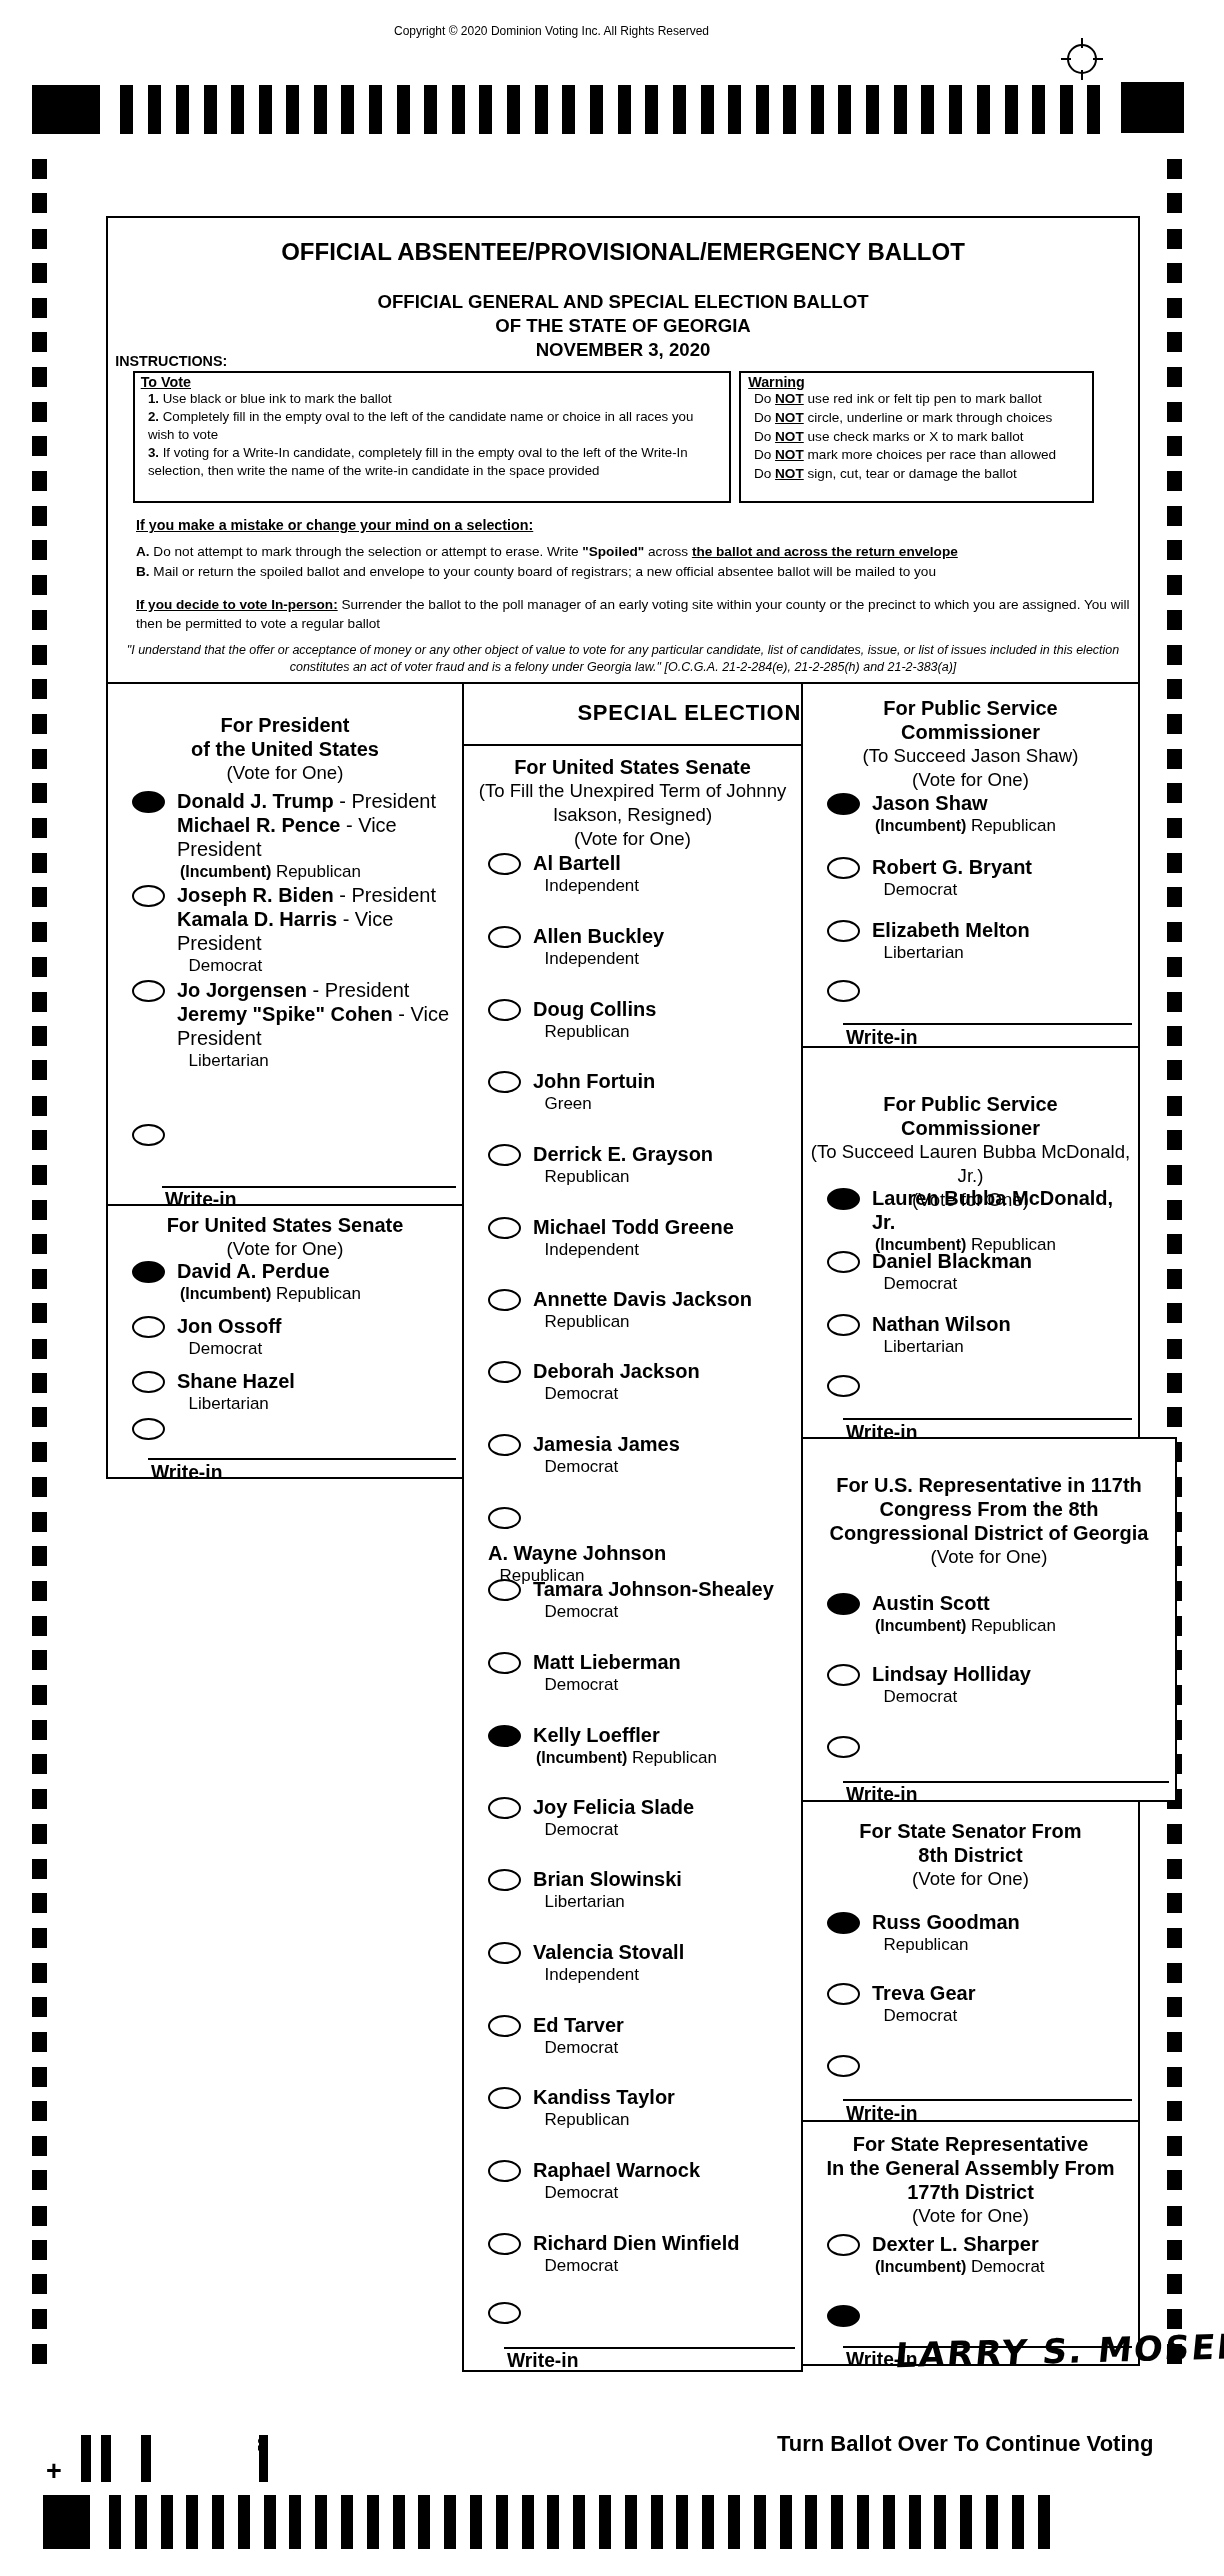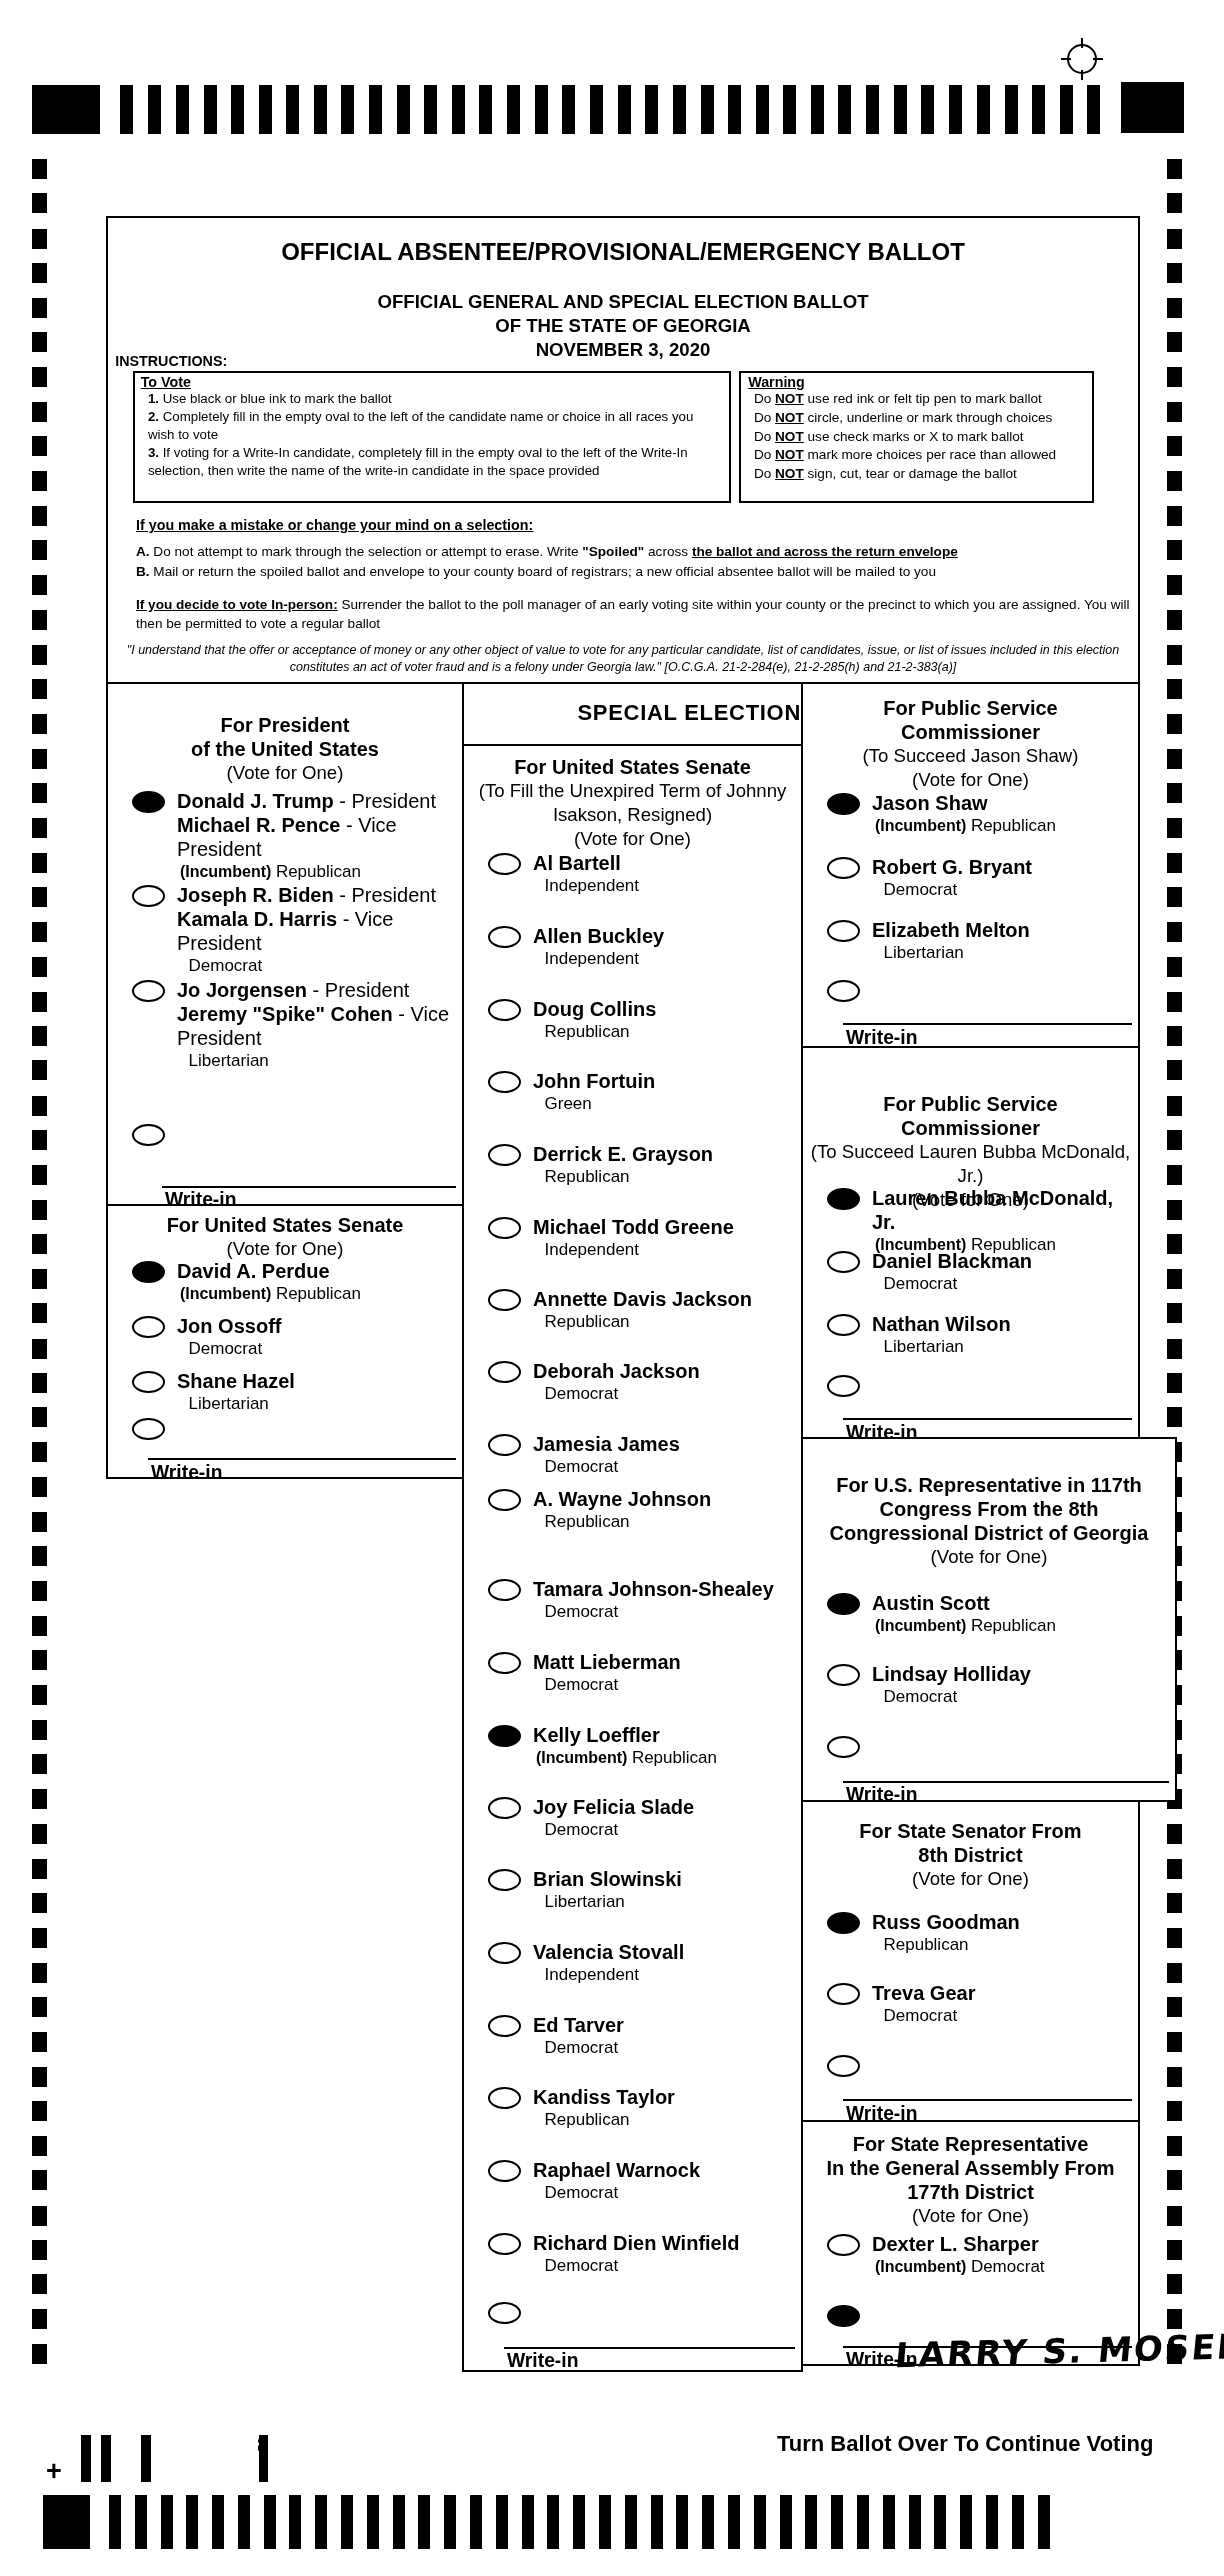--- a/index.html
+++ b/index.html
@@ -80,20 +80,21 @@
                  transform:rotate(-1.5deg) skewX(-7deg); z-index:5; }
 
   .footer-note { position:absolute; left:777px; top:2431px; width:401px; font-size:22px;
                  font-weight:bold; white-space:nowrap; }
 </style>
 </head>
 <body>
 
 <div id="page">
 
+  <div class="copyright">Copyright © 2020 Dominion Voting Inc. All Rights Reserved</div>
   <div class="target">
     <span class="circ"></span>
       <span class="hbar1"></span>
       <span class="hbar2"></span>
     <span class="vbar1"></span>
       <span class="vbar2"></span>
   </div>
   <div id="marks">
       <div class="tmark" style="left: 32px; top: 85px; width: 68px; height: 49px;"></div>
       <div class="tmark" style="left: 120px; top: 85px; width: 13px; height: 49px;"></div>
@@ -489,21 +490,21 @@
             <div class="p pi"><span>Democrat</span></div>
           </div>
         </div>
         <div class="cand" style="top: 686px;">
           <span class="oval"></span>
           <div class="ct">
             <div class="n"><b>Jamesia James</b></div>
             <div class="p pi"><span>Democrat</span></div>
           </div>
         </div>
-        <div class="cand" style="top: 741px;">
+        <div class="cand" style="top: 759px; flex-direction: column;">
           <span class="oval"></span>
           <div class="ct">
             <div class="n"><b>A. Wayne Johnson</b></div>
             <div class="p pi"><span>Republican</span></div>
           </div>
         </div>
         <div class="cand" style="top: 831px;">
           <span class="oval"></span>
           <div class="ct">
             <div class="n"><b>Tamara Johnson-Shealey</b></div>

